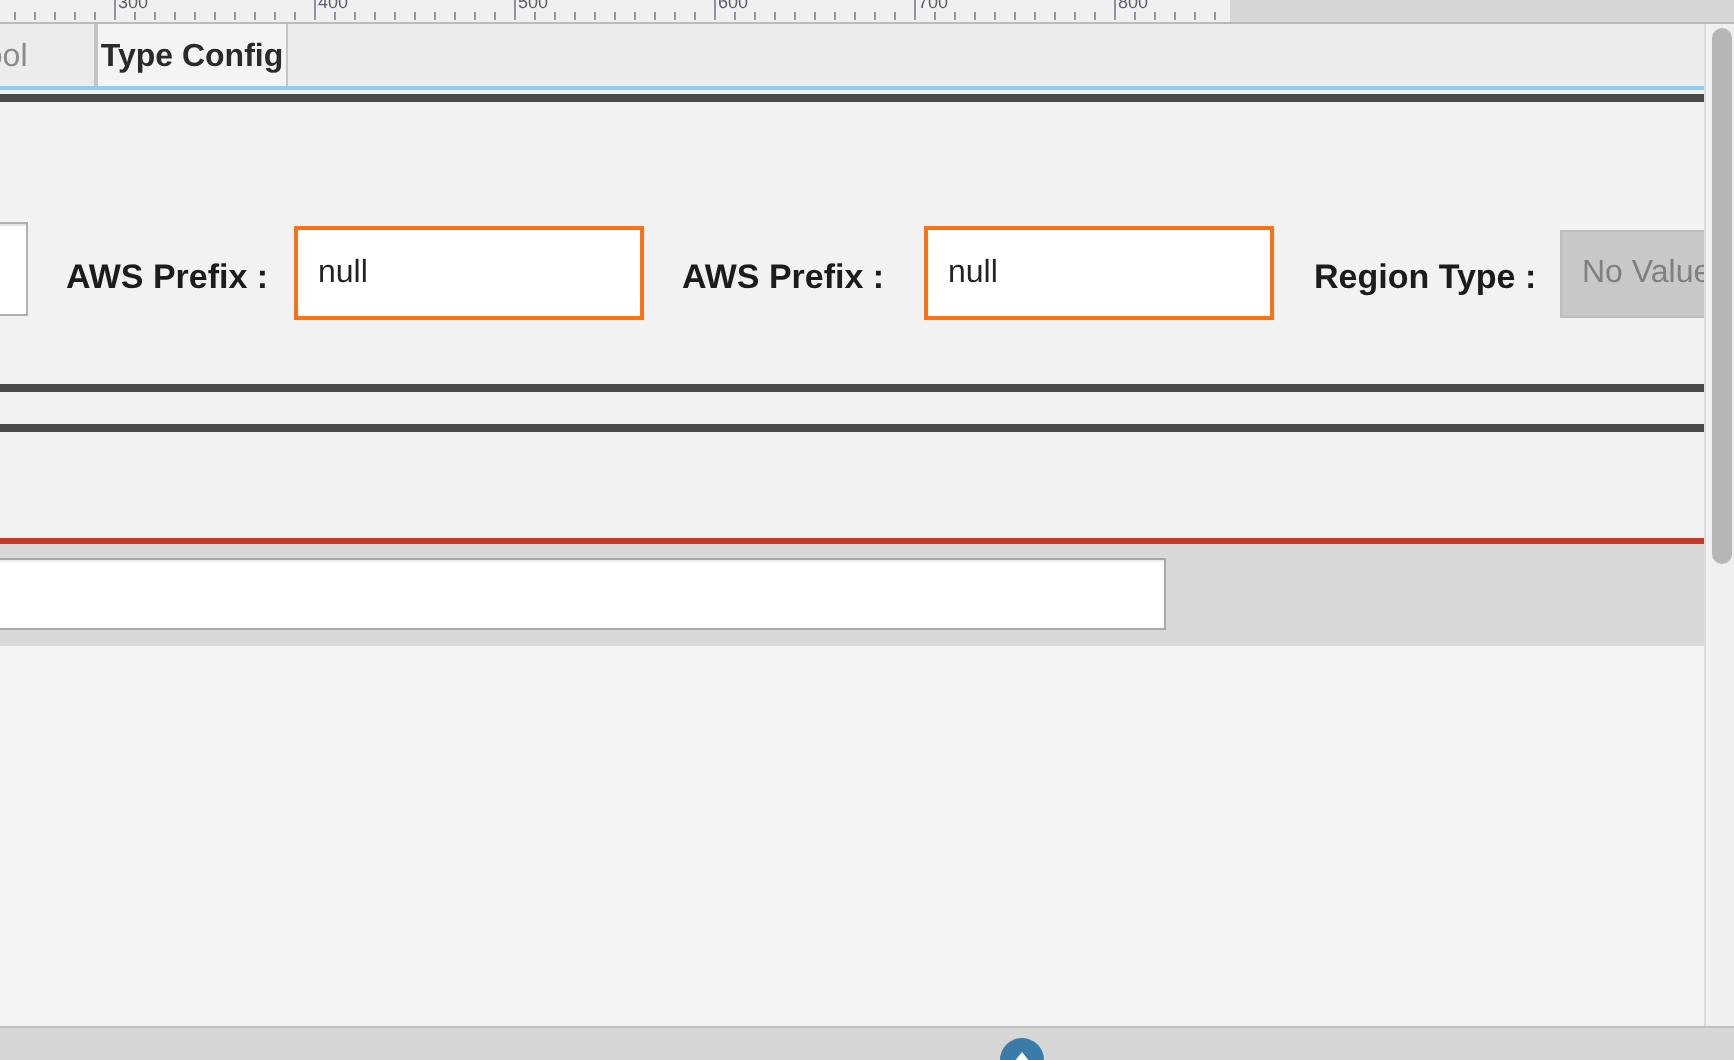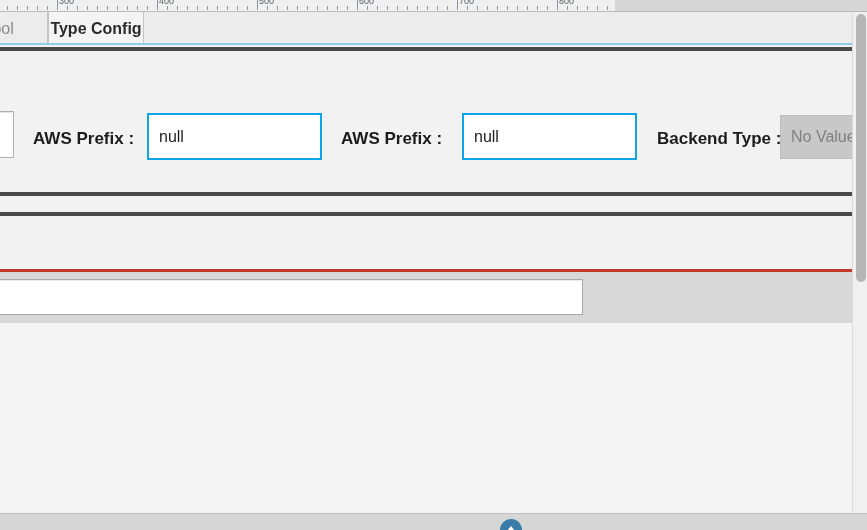--- a/index.html
+++ b/index.html
@@ -133,21 +133,21 @@
     display: flex;
     align-items: center;
     font-size: 16px;
     color: #232323;
   }
   .textbox .val {
     padding-left: 10px;
     line-height: 1;
   }
   .textbox-error {
-    border: 2px solid #0ea5e9;
+    border: 2px solid #f97316;
   }
   .textbox-plain {
     border: 1px solid #b0b0b0;
     box-shadow: inset 1px 1px 0 #e4e4e4;
   }
   .error-dot {
     position: absolute;
     width: 7px; height: 7px;
     border-radius: 50%;
     background: #cf3126;
@@ -346,21 +346,21 @@
       <span class="val">null</span>
     </div>
     <div class="error-dot" style="left:228px; top:146px;"></div>
 
     <div class="field-label" style="left:341px; top:79px;">AWS Prefix :</div>
     <div class="textbox textbox-error" style="left:462px; top:62px; width:175px; height:47px;">
       <span class="val">null</span>
     </div>
     <div class="error-dot" style="left:543px; top:146px;"></div>
 
-    <div class="field-label" style="left:657px; top:79px;">Backend Type :</div>
+    <div class="field-label" style="left:657px; top:79px;">Region Type :</div>
     <div class="select-disabled" style="left:780px; top:64px; width:90px; height:44px;">
       <span class="val">No Value</span>
     </div>
   </div>
 
   <div class="hrule" style="top:192px; height:4px;"></div>
   <div class="strip" style="top:196px; height:16px;"></div>
   <div class="hrule" style="top:212px; height:4px;"></div>
   <div class="strip" style="top:216px; height:53px;"></div>
 

